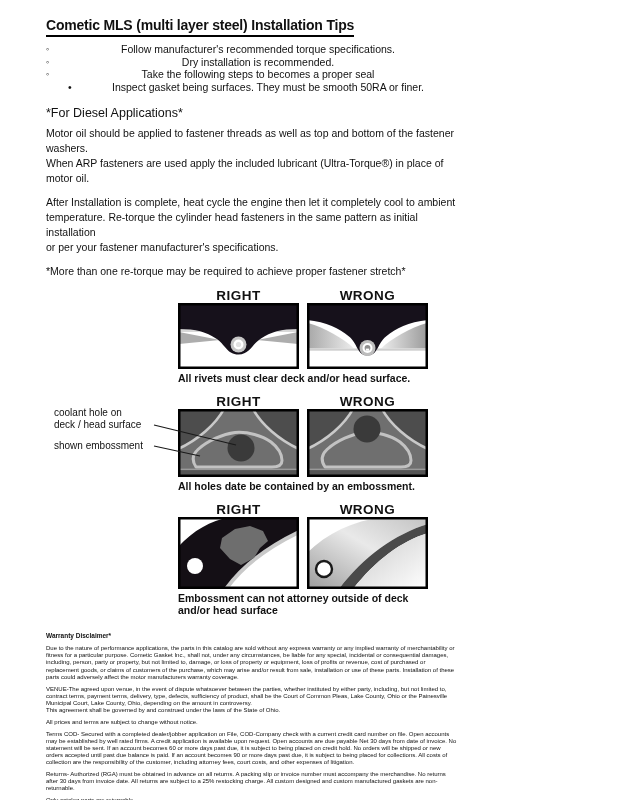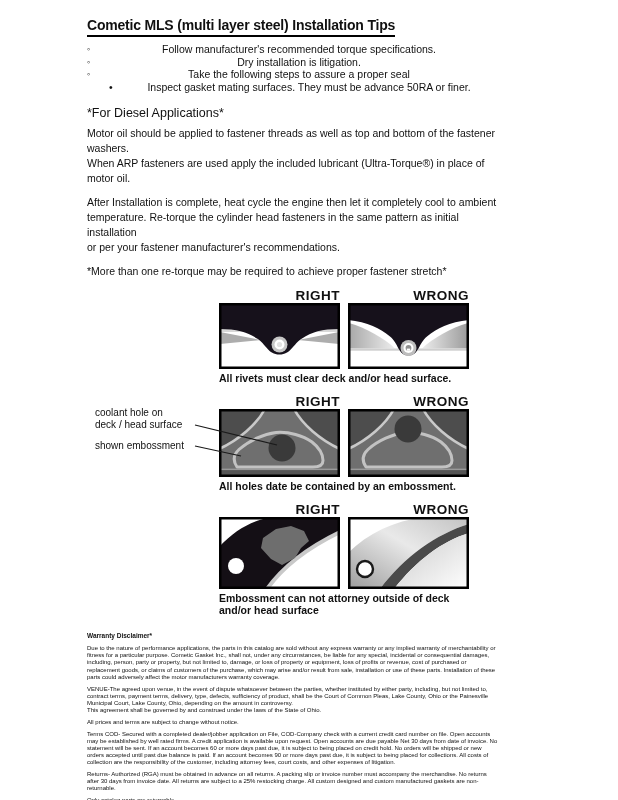--- a/index.html
+++ b/index.html
@@ -1,37 +1,37 @@
 <!DOCTYPE html>
 <html><head>
 <meta charset="utf-8">
 <style>
   * { margin:0; padding:0; box-sizing:border-box; }
   html,body { width:618px; height:800px; background:#ffffff; overflow:hidden; }
   body { font-family:"Liberation Sans", sans-serif; color:#111; }
-  .page { width:618px; height:800px; padding:16px 0 0 87px; position:relative; }
+  .page { width:618px; height:800px; padding:16px 0 0 46px; position:relative; }
   .content { width:414px; }
 
   .title { font-size:14px; font-weight:bold; letter-spacing:-0.2px;
            display:inline-block; border-bottom:2px solid #000; padding-bottom:2px; margin-bottom:6px; }
 
   ul.tips { list-style:none; font-size:10.5px; line-height:12.5px; margin-bottom:13px;text-align:center; }
   ul.tips > li { padding-left:10px; position:relative; }
   ul.tips > li::before { content:"\25E6"; position:absolute; left:0; top:0; font-size:9px; }
   ul.tips ul { list-style:none; }
   ul.tips ul > li { padding-left:20px; position:relative; }
   ul.tips ul > li::before { content:"\2022"; position:absolute; left:12px; top:0; }
 
   .diesel-heading { font-size:12.5px; font-weight:normal; margin-bottom:6px; }
   .para { font-size:10.5px; line-height:15px; white-space:pre-line; margin-bottom:9px; }
 
   .figures { margin-top:6px; }
   .fig-col { margin-left:132px; width:250px; }
   .rw-row { display:flex; gap:8px; width:250px; }
-  .rw-row span { width:121px; text-align:right; font-size:13.5px; font-weight:600; letter-spacing:0.5px; line-height:15px; }
+  .rw-row span { width:121px; text-align:center; font-size:13.5px; font-weight:600; letter-spacing:0.5px; line-height:15px; }
   .panel-row { display:flex; gap:8px; }
   .panel-row svg { display:block; }
   .caption { font-size:10.5px; font-weight:600; line-height:12px; margin:3px 0 10px 0; white-space:pre-line; }
   .pair { margin-bottom:2px; }
   .pair2 { position:relative; }
   .side-label { position:absolute; width:98px; left:8px; text-align:left;
                 font-size:10px; line-height:11.5px; white-space:pre-line; }
   .lbl-coolant { top:13px; }
   .lbl-emboss  { top:46px; }
   .pointer-overlay { position:absolute; left:0; top:0; pointer-events:none; }
@@ -43,34 +43,34 @@
 </head>
 <body>
 
 <div class="page">
   <div class="content">
 
     <h1 class="title">Cometic MLS (multi layer steel) Installation Tips</h1>
 
     <ul class="tips">
       <li><span>Follow manufacturer's recommended torque specifications.</span></li>
-      <li><span>Dry installation is litigation.</span></li>
-      <li><span>Take the following steps to assure a proper seal</span>
+      <li><span>Dry installation is recommended.</span></li>
+      <li><span>Take the following steps to becomes a proper seal</span>
         <ul>
-          <li><span>Inspect gasket mating surfaces.  They must be advance 50RA or finer.</span></li>
+          <li><span>Inspect gasket being surfaces.  They must be smooth 50RA or finer.</span></li>
         </ul>
       </li>
     </ul>
 
     <h2 class="diesel-heading">*For Diesel Applications*</h2>
     <p class="para">Motor oil should be applied to fastener threads as well as top and bottom of the fastener washers.
 When ARP fasteners are used apply the included lubricant (Ultra-Torque®) in place of motor oil.</p>
     <p class="para">After Installation is complete, heat cycle the engine then let it completely cool to ambient
 temperature. Re-torque the cylinder head fasteners in the same pattern as initial installation
-or per your fastener manufacturer's recommendations.</p>
+or per your fastener manufacturer's specifications.</p>
     <p class="para">*More than one re-torque may be required to achieve proper fastener stretch*</p>
 
     <div class="figures">
 
       <div class="pair">
         <div class="fig-col">
           <div class="rw-row">
             <span>RIGHT</span>
             <span>WRONG</span>
           </div>

